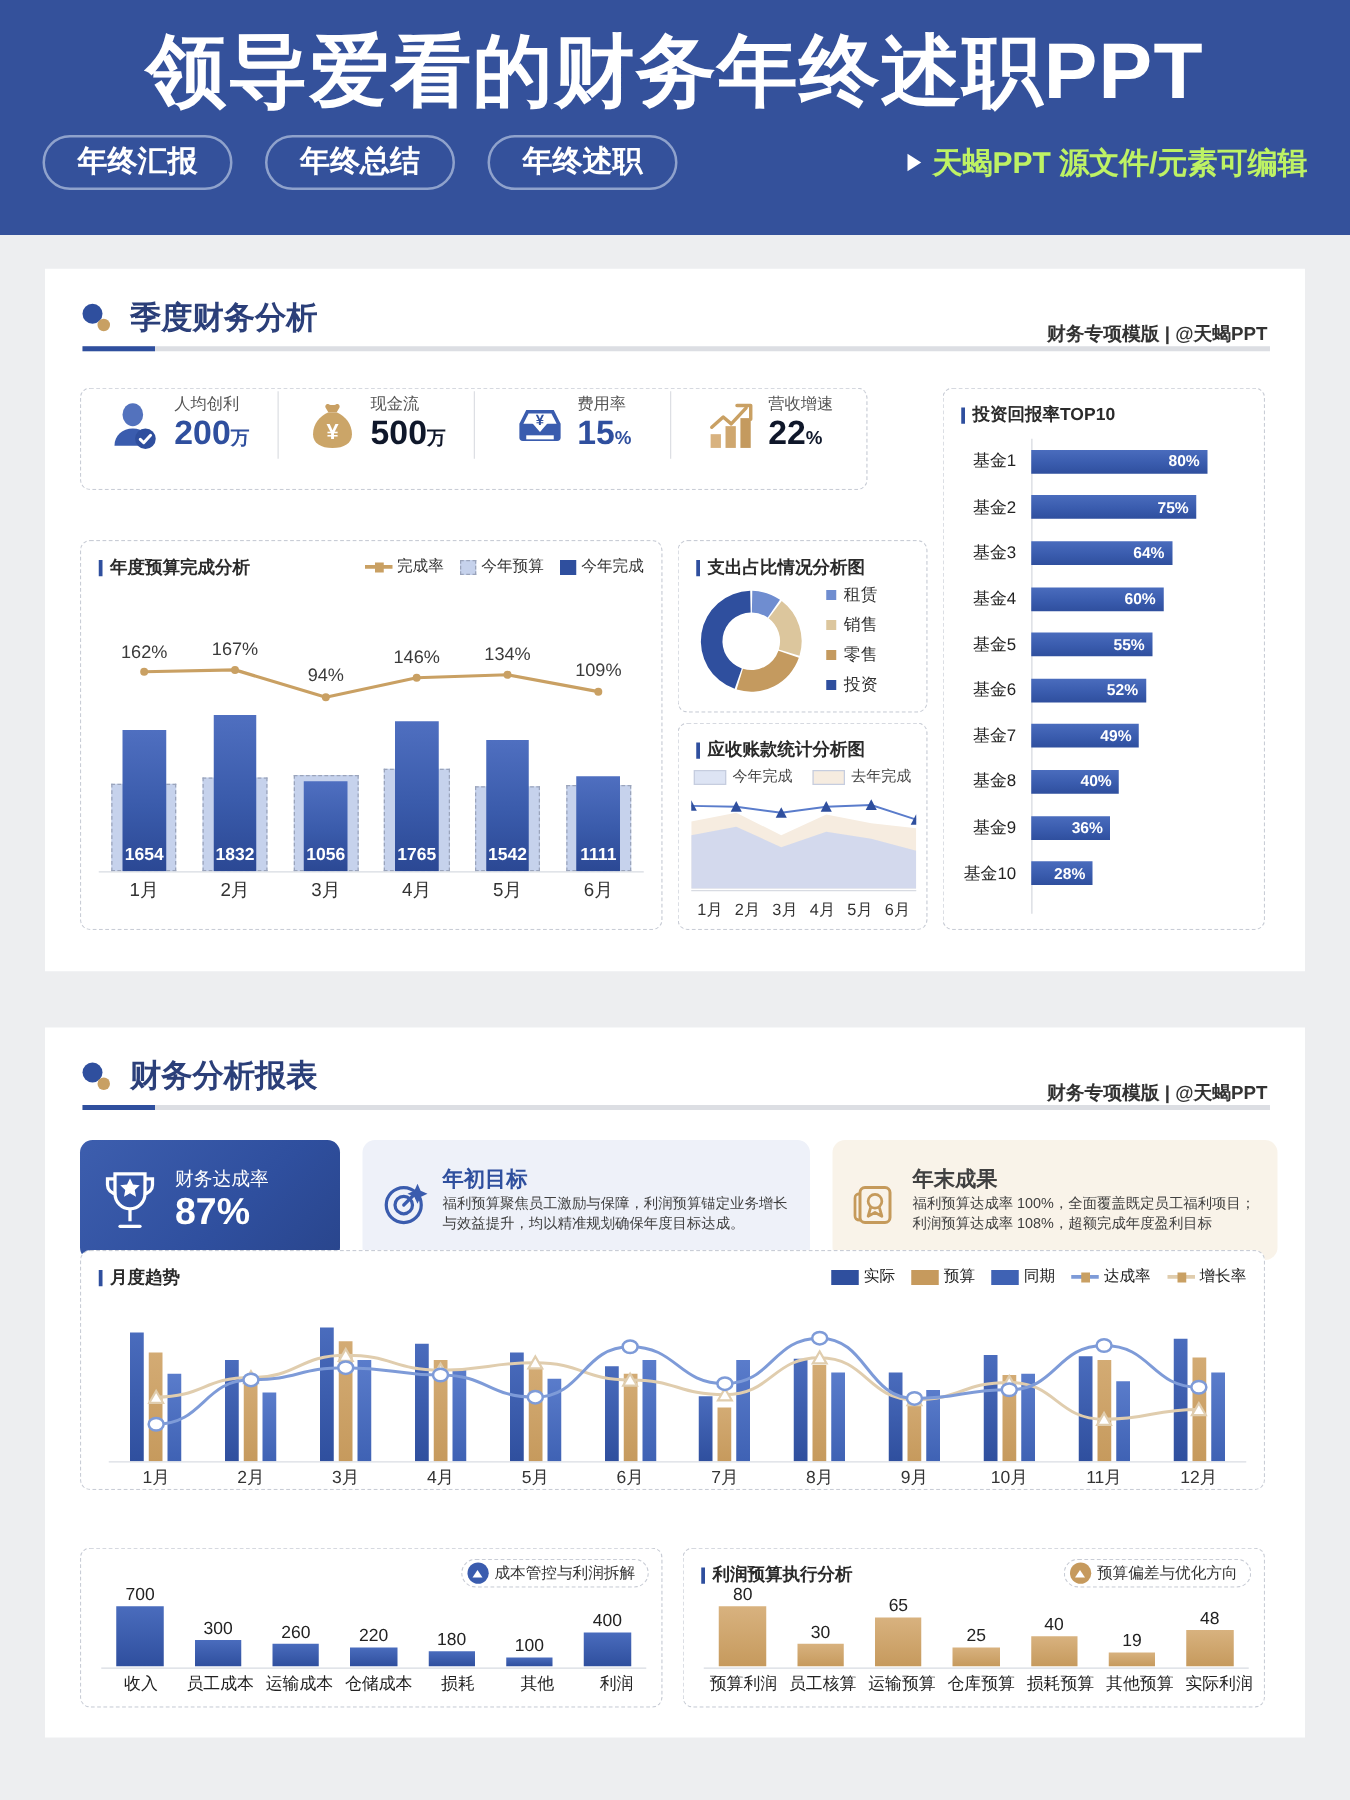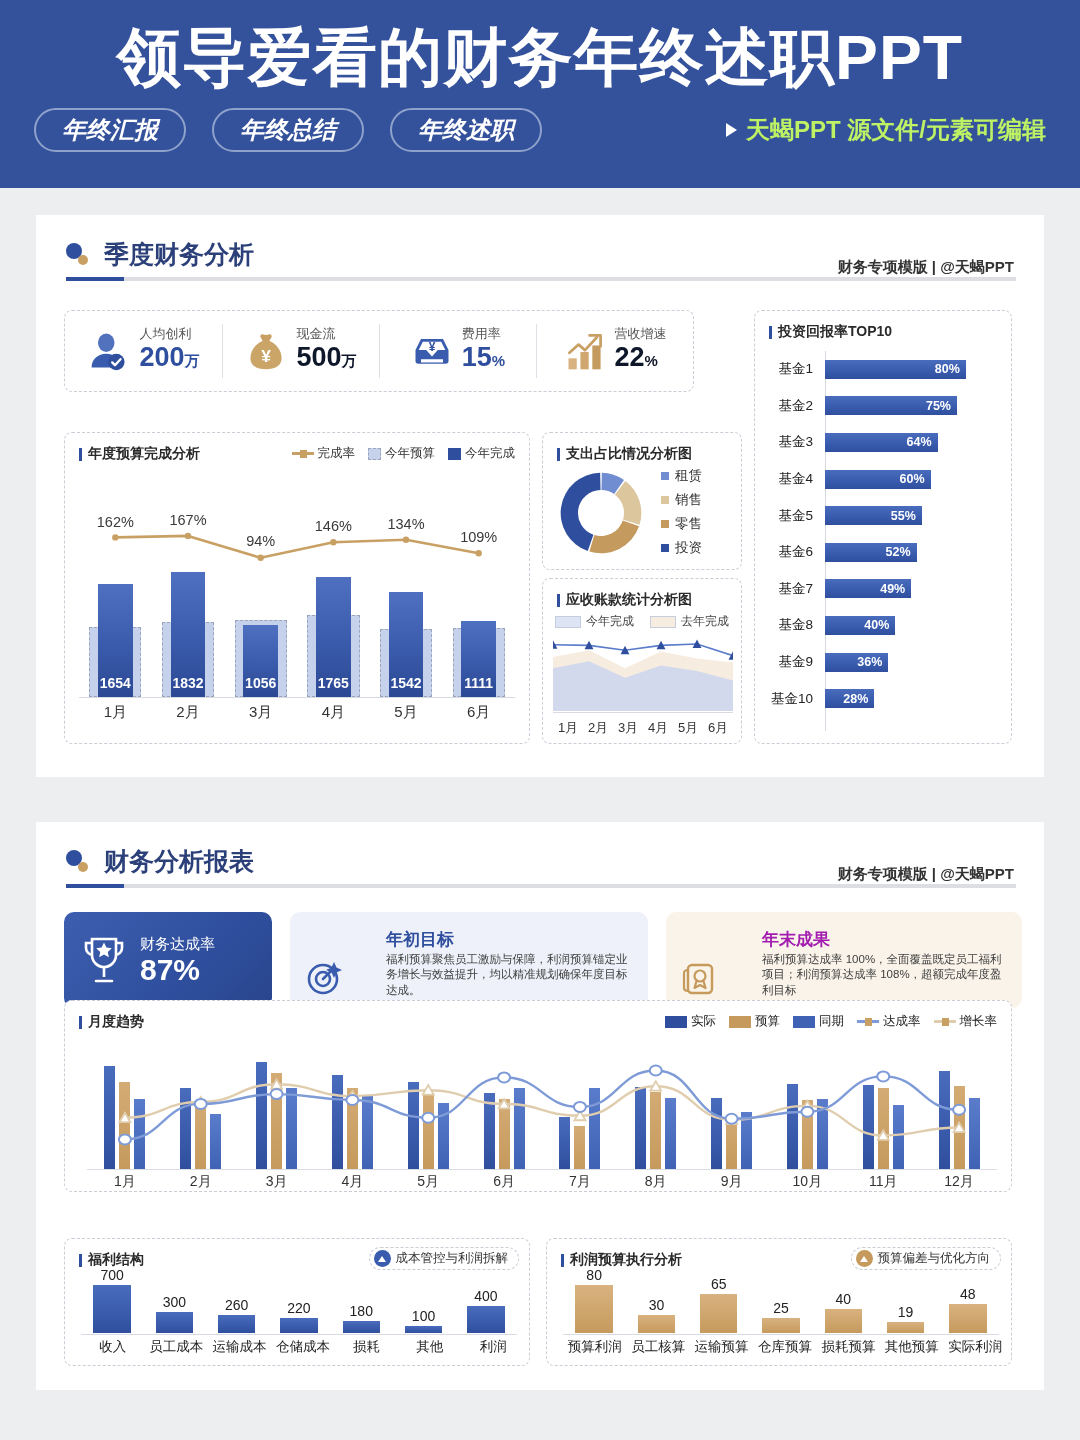--- a/index.html
+++ b/index.html
@@ -24,21 +24,20 @@
     transform: scaleX(1.02);
   }
   .banner-row {
     display: flex; align-items: center; margin-top: 12px;
   }
   .pill {
     border: 2px solid #8fa2cc; border-radius: 24px;
     color: #ffffff; font-size: 24px; font-weight: bold;
     padding: 6px 26px; margin-right: 26px; white-space: nowrap;
     line-height: 28px;
-    font-style: italic;
   }
   .banner-note {
     margin-left: auto; color: #bef264; font-size: 24px; font-weight: bold;
     display: flex; align-items: center; white-space: nowrap;
   }
   .tri { display:inline-block; width:0; height:0;
     border-left: 11px solid #ffffff; border-top: 7px solid transparent;
     border-bottom: 7px solid transparent; margin-right: 9px; }
 
   
@@ -61,21 +60,21 @@
     color:#333; font-size:15px; font-weight:bold; white-space:nowrap;
   }
   .sec-rule { position:relative; margin:10px 0 0 0; height:4px; background:#dcdee3; }
   .sec-rule::before { content:""; position:absolute; left:0; top:0; width:58px; height:4px; background:#2f4f9e; }
 
   .dash { border:1px dashed #c9cdd6; border-radius:8px; background:#fff; }
 
   
   .kpi-strip {
     position:absolute; left:64px; top:310px; width:630px; height:82px;
-    display:flex; align-items:center;
+    display:flex; 
   }
   .kpi { flex:1; display:flex; align-items:center; justify-content:center;
     position:relative; height:58px; }
   .kpi + .kpi::before {
     content:""; position:absolute; left:0; top:2px; width:1px; height:54px; background:#dddfe4;
   }
   .kpi-icon { width:44px; height:44px; margin-right:8px; flex:none; }
   .kpi-txt { display:flex; flex-direction:column; }
   .kpi-label { font-size:13px; color:#555; line-height:15px; margin-bottom:1px; }
   .kpi-val { font-size:27px; font-weight:bold; line-height:30px; }
@@ -146,28 +145,28 @@
     position:absolute; left:64px; top:912px; width:208px; height:96px;
     background:linear-gradient(135deg,#3d5eae 0%,#2f4f9e 60%,#29458c 100%);
     border-radius:10px; display:flex; align-items:center; padding:0 14px;
   }
   .trophy { width:52px; height:54px; flex:none; margin-right:10px; }
   .rate-txt { color:#fff; }
   .rate-label { font-size:15px; line-height:19px; }
   .rate-val { font-size:30px; font-weight:bold; line-height:34px; }
 
   .info-card { position:absolute; top:912px; height:96px; border-radius:10px;
-    display:flex; align-items:flex-end; padding:10px 14px;gap:32px; }
+    display:flex; align-items:center; padding:10px 14px; }
   #goalCard { left:290px; width:358px; background:#eef1f9; }
   #resultCard { left:666px; width:356px; background:#f9f3e9; }
   .info-icon { width:40px; height:40px; flex:none; margin:6px 10px 0 0; }
   .info-body { flex:1; }
   .info-title { font-size:17px; font-weight:bold; line-height:21px; margin-bottom:2px; }
   .info-text { font-size:11.5px; line-height:15.5px; color:#3f3f3f; }
-  .t-blue { color:#2f4f9e; } .t-tan { color:#a21caf; }
+  .t-blue { color:#2f4f9e; } .t-tan { color:#404040; }
 
   
   #trendCard { position:absolute; left:64px; top:1000px; width:948px; height:192px; }
   .trend-legend { position:absolute; right:14px; top:12px; display:flex; align-items:center; font-size:12.5px; color:#222; }
   .trend-plot { position:absolute; left:22px; right:14px; top:48px; height:120px; }
   .tm { position:relative; flex:1; height:100%; display:flex; align-items:flex-end; justify-content:center; }
   .tbar { width:11px; margin:0 2px; }
   .tb-actual { background:linear-gradient(180deg,#4a6cbd,#2f4f9e); }
   .tb-budget { background:linear-gradient(180deg,#d3ab74,#c69a5d); }
   .tb-same   { background:linear-gradient(180deg,#5a7ccb,#3f62b4); }
@@ -722,24 +721,20 @@
           <div>9月</div>
           <div>10月</div>
           <div>11月</div>
           <div>12月</div>
         </div>
     </div>
   </div>
 
   <div class="dash" id="welfareCard">
     <div class="card-pad">
-      <div class="chart-title">
-        <span class="tick-mark"></span>
-          <span>福利结构</span>
-      </div>
       <div class="pill-tag">
         <span class="pill-ico" style="background:#3a5cae;">
             <span class="ar"></span>
           </span>
         <span>成本管控与利润拆解</span>
       </div>
       <div class="mini-plot" id="welfarePlot">
           <div class="mini-col">
             <div class="mini-lbl" style="bottom:50px">700</div>
             <div class="mini-bar mb-blue" style="height:48px"></div>

